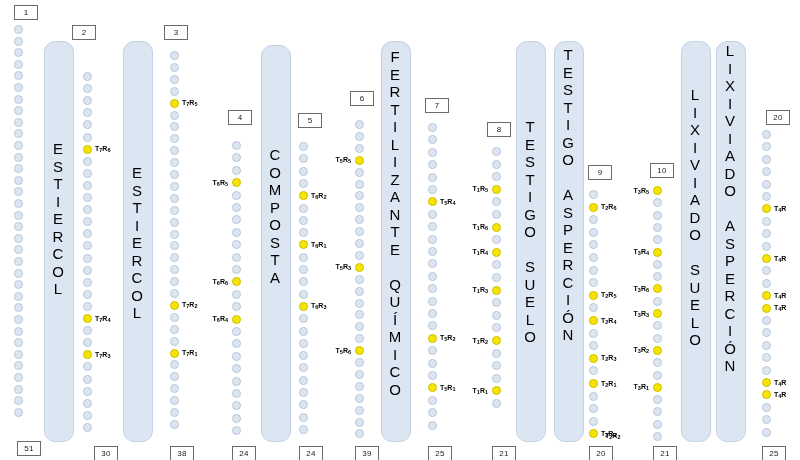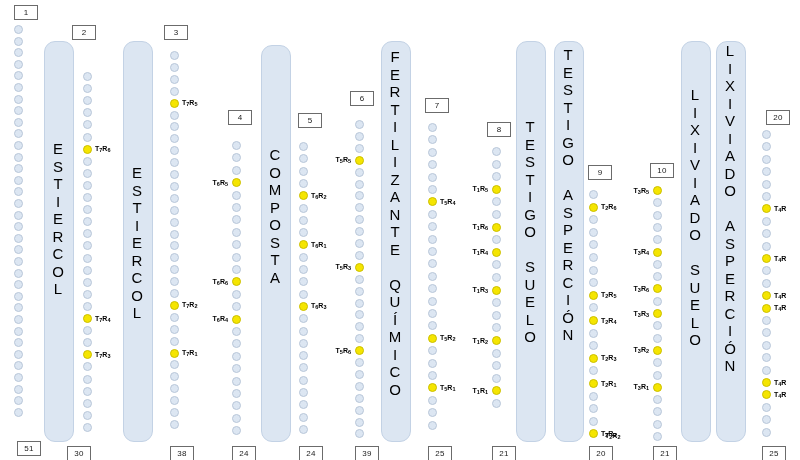--- a/index.html
+++ b/index.html
@@ -545,21 +545,21 @@
     <div class="tag" style="left: 164px; top: 25px;">3</div>
     <div class="tag" style="left: 228px; top: 110px;">4</div>
     <div class="tag" style="left: 298px; top: 113px;">5</div>
     <div class="tag" style="left: 350px; top: 91px;">6</div>
     <div class="tag" style="left: 425px; top: 98px;">7</div>
     <div class="tag" style="left: 487px; top: 122px;">8</div>
     <div class="tag" style="left: 588px; top: 165px;">9</div>
     <div class="tag" style="left: 650px; top: 163px;">10</div>
     <div class="tag" style="left: 766px; top: 110px;">20</div>
     <div class="tag" style="left: 17px; top: 441px;">51</div>
-    <div class="tag" style="left: 67px; top: 446px;">30</div>
+    <div class="tag" style="left: 94px; top: 446px;">30</div>
     <div class="tag" style="left: 170px; top: 446px;">38</div>
     <div class="tag" style="left: 232px; top: 446px;">24</div>
     <div class="tag" style="left: 299px; top: 446px;">24</div>
     <div class="tag" style="left: 355px; top: 446px;">39</div>
     <div class="tag" style="left: 428px; top: 446px;">25</div>
     <div class="tag" style="left: 492px; top: 446px;">21</div>
     <div class="tag" style="left: 589px; top: 446px;">20</div>
     <div class="tag" style="left: 653px; top: 446px;">21</div>
     <div class="tag" style="left: 762px; top: 446px;">25</div>
   </div>

